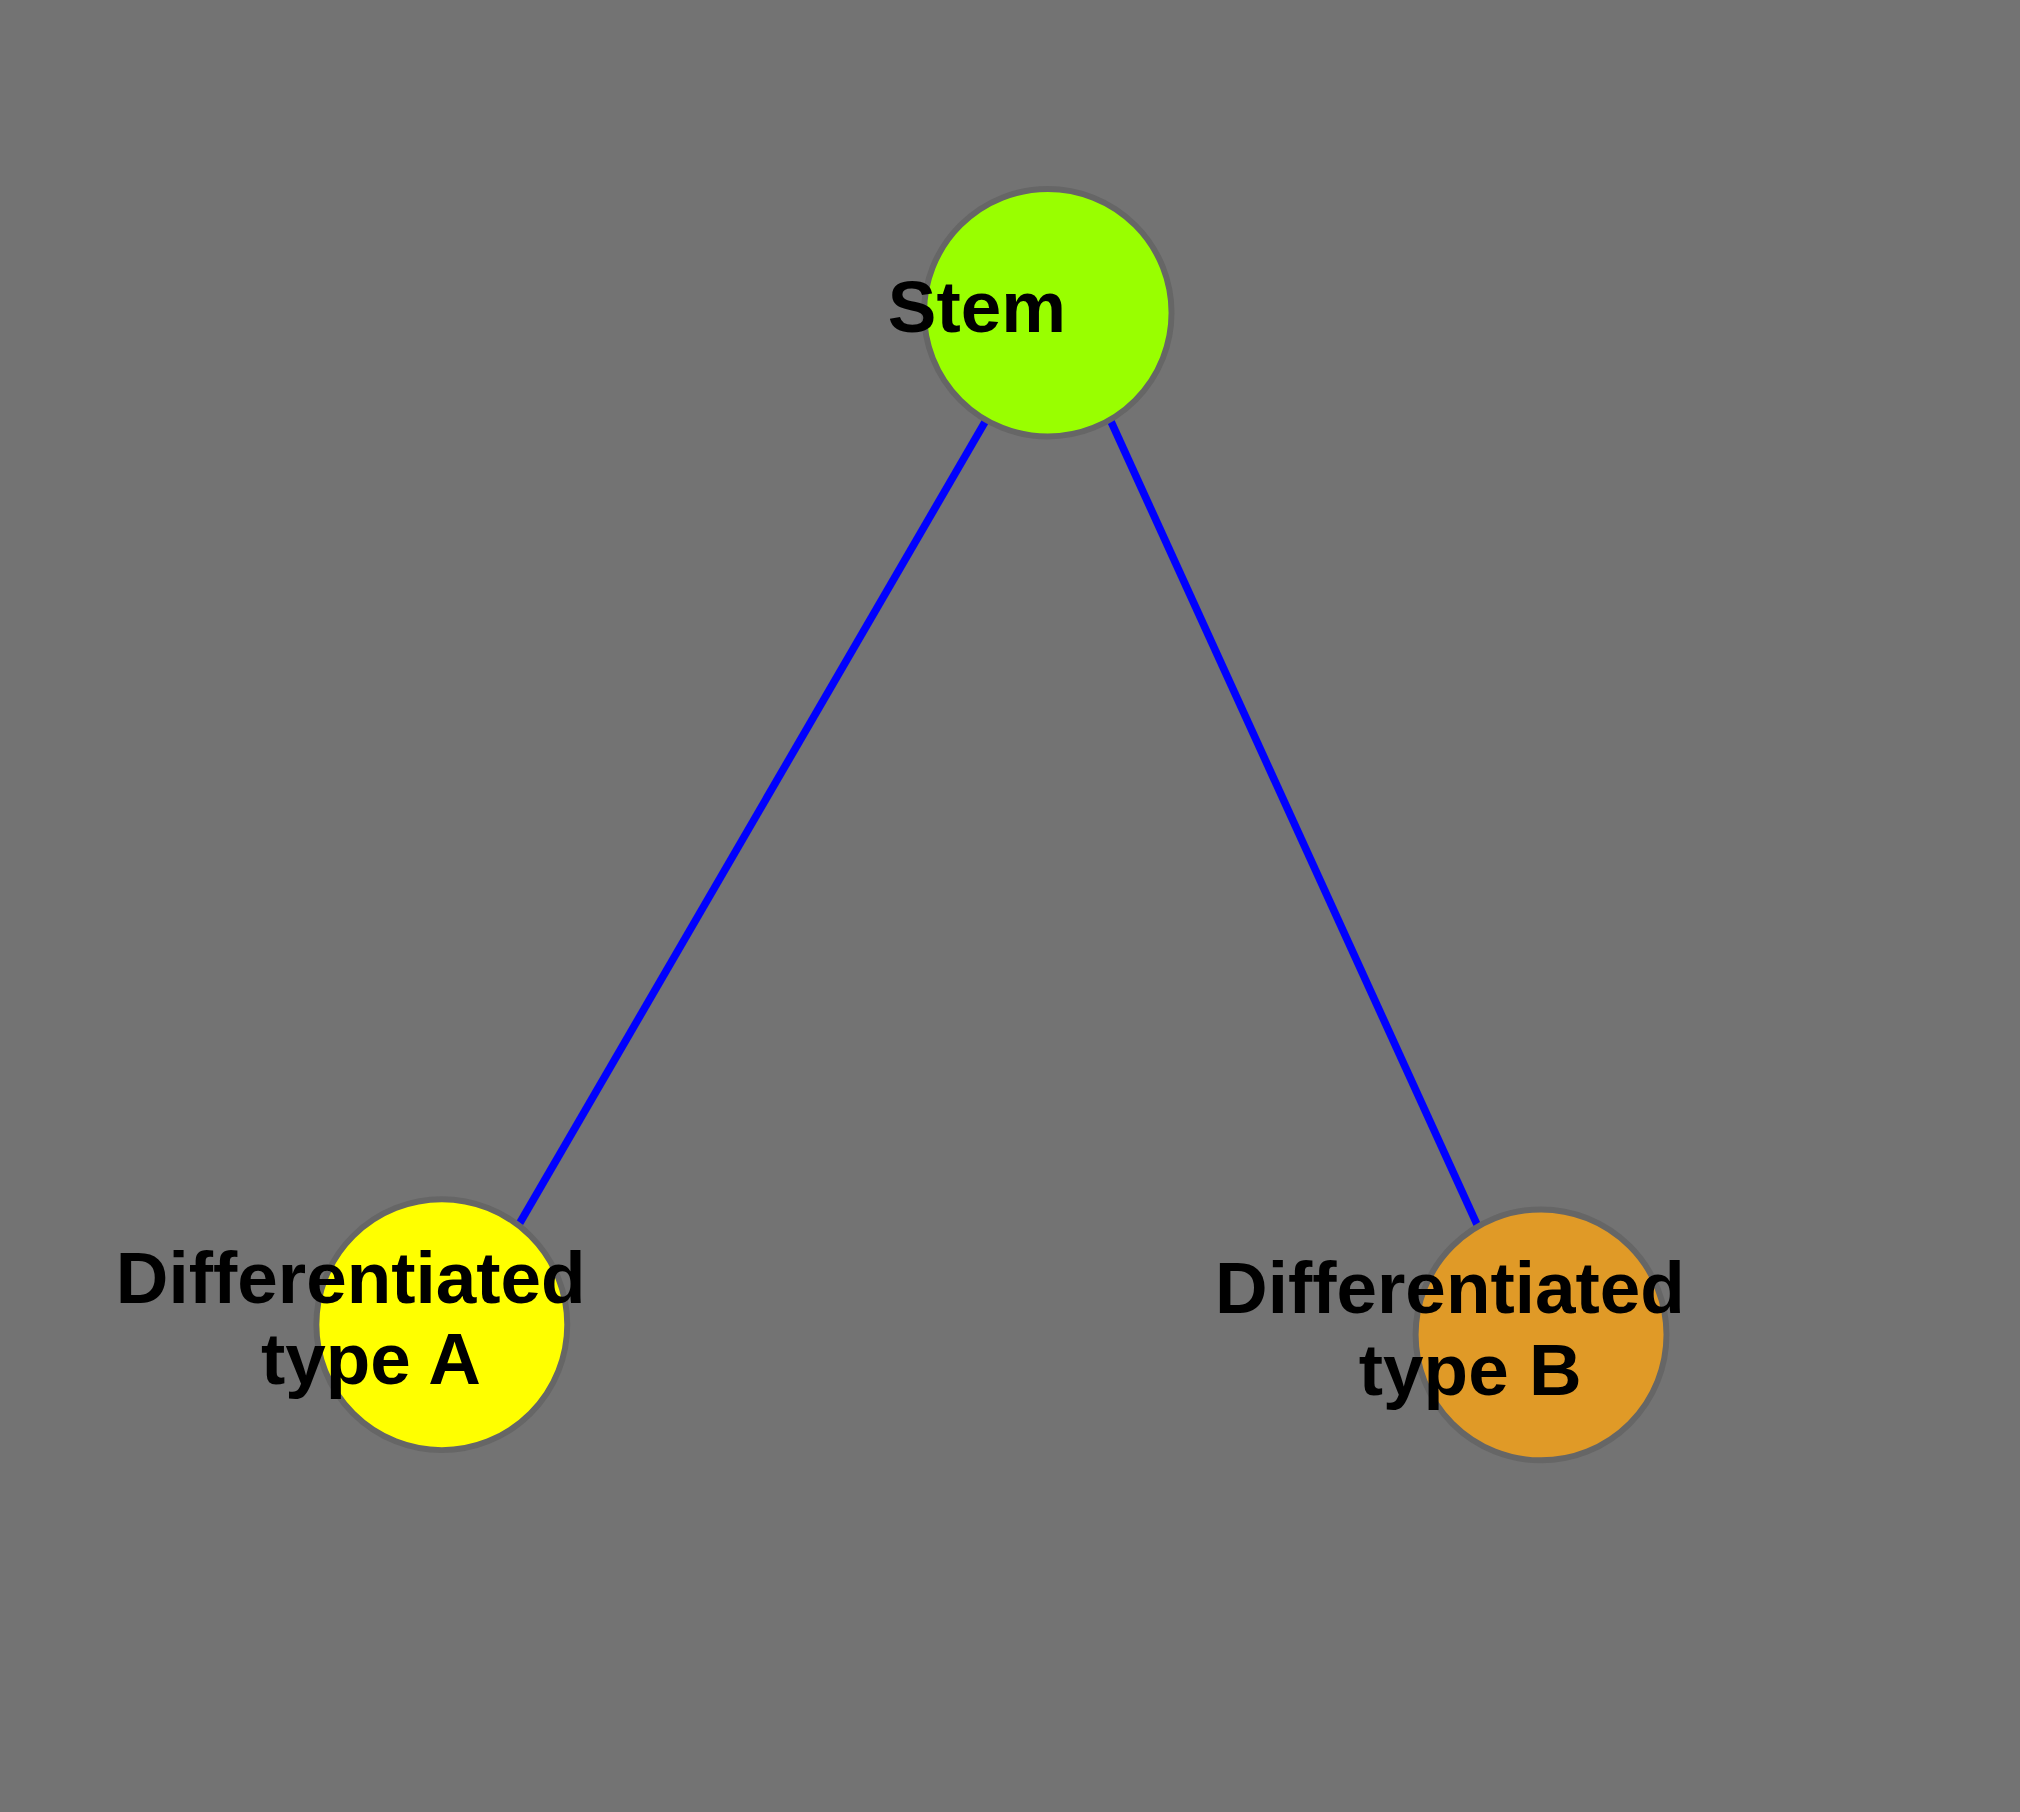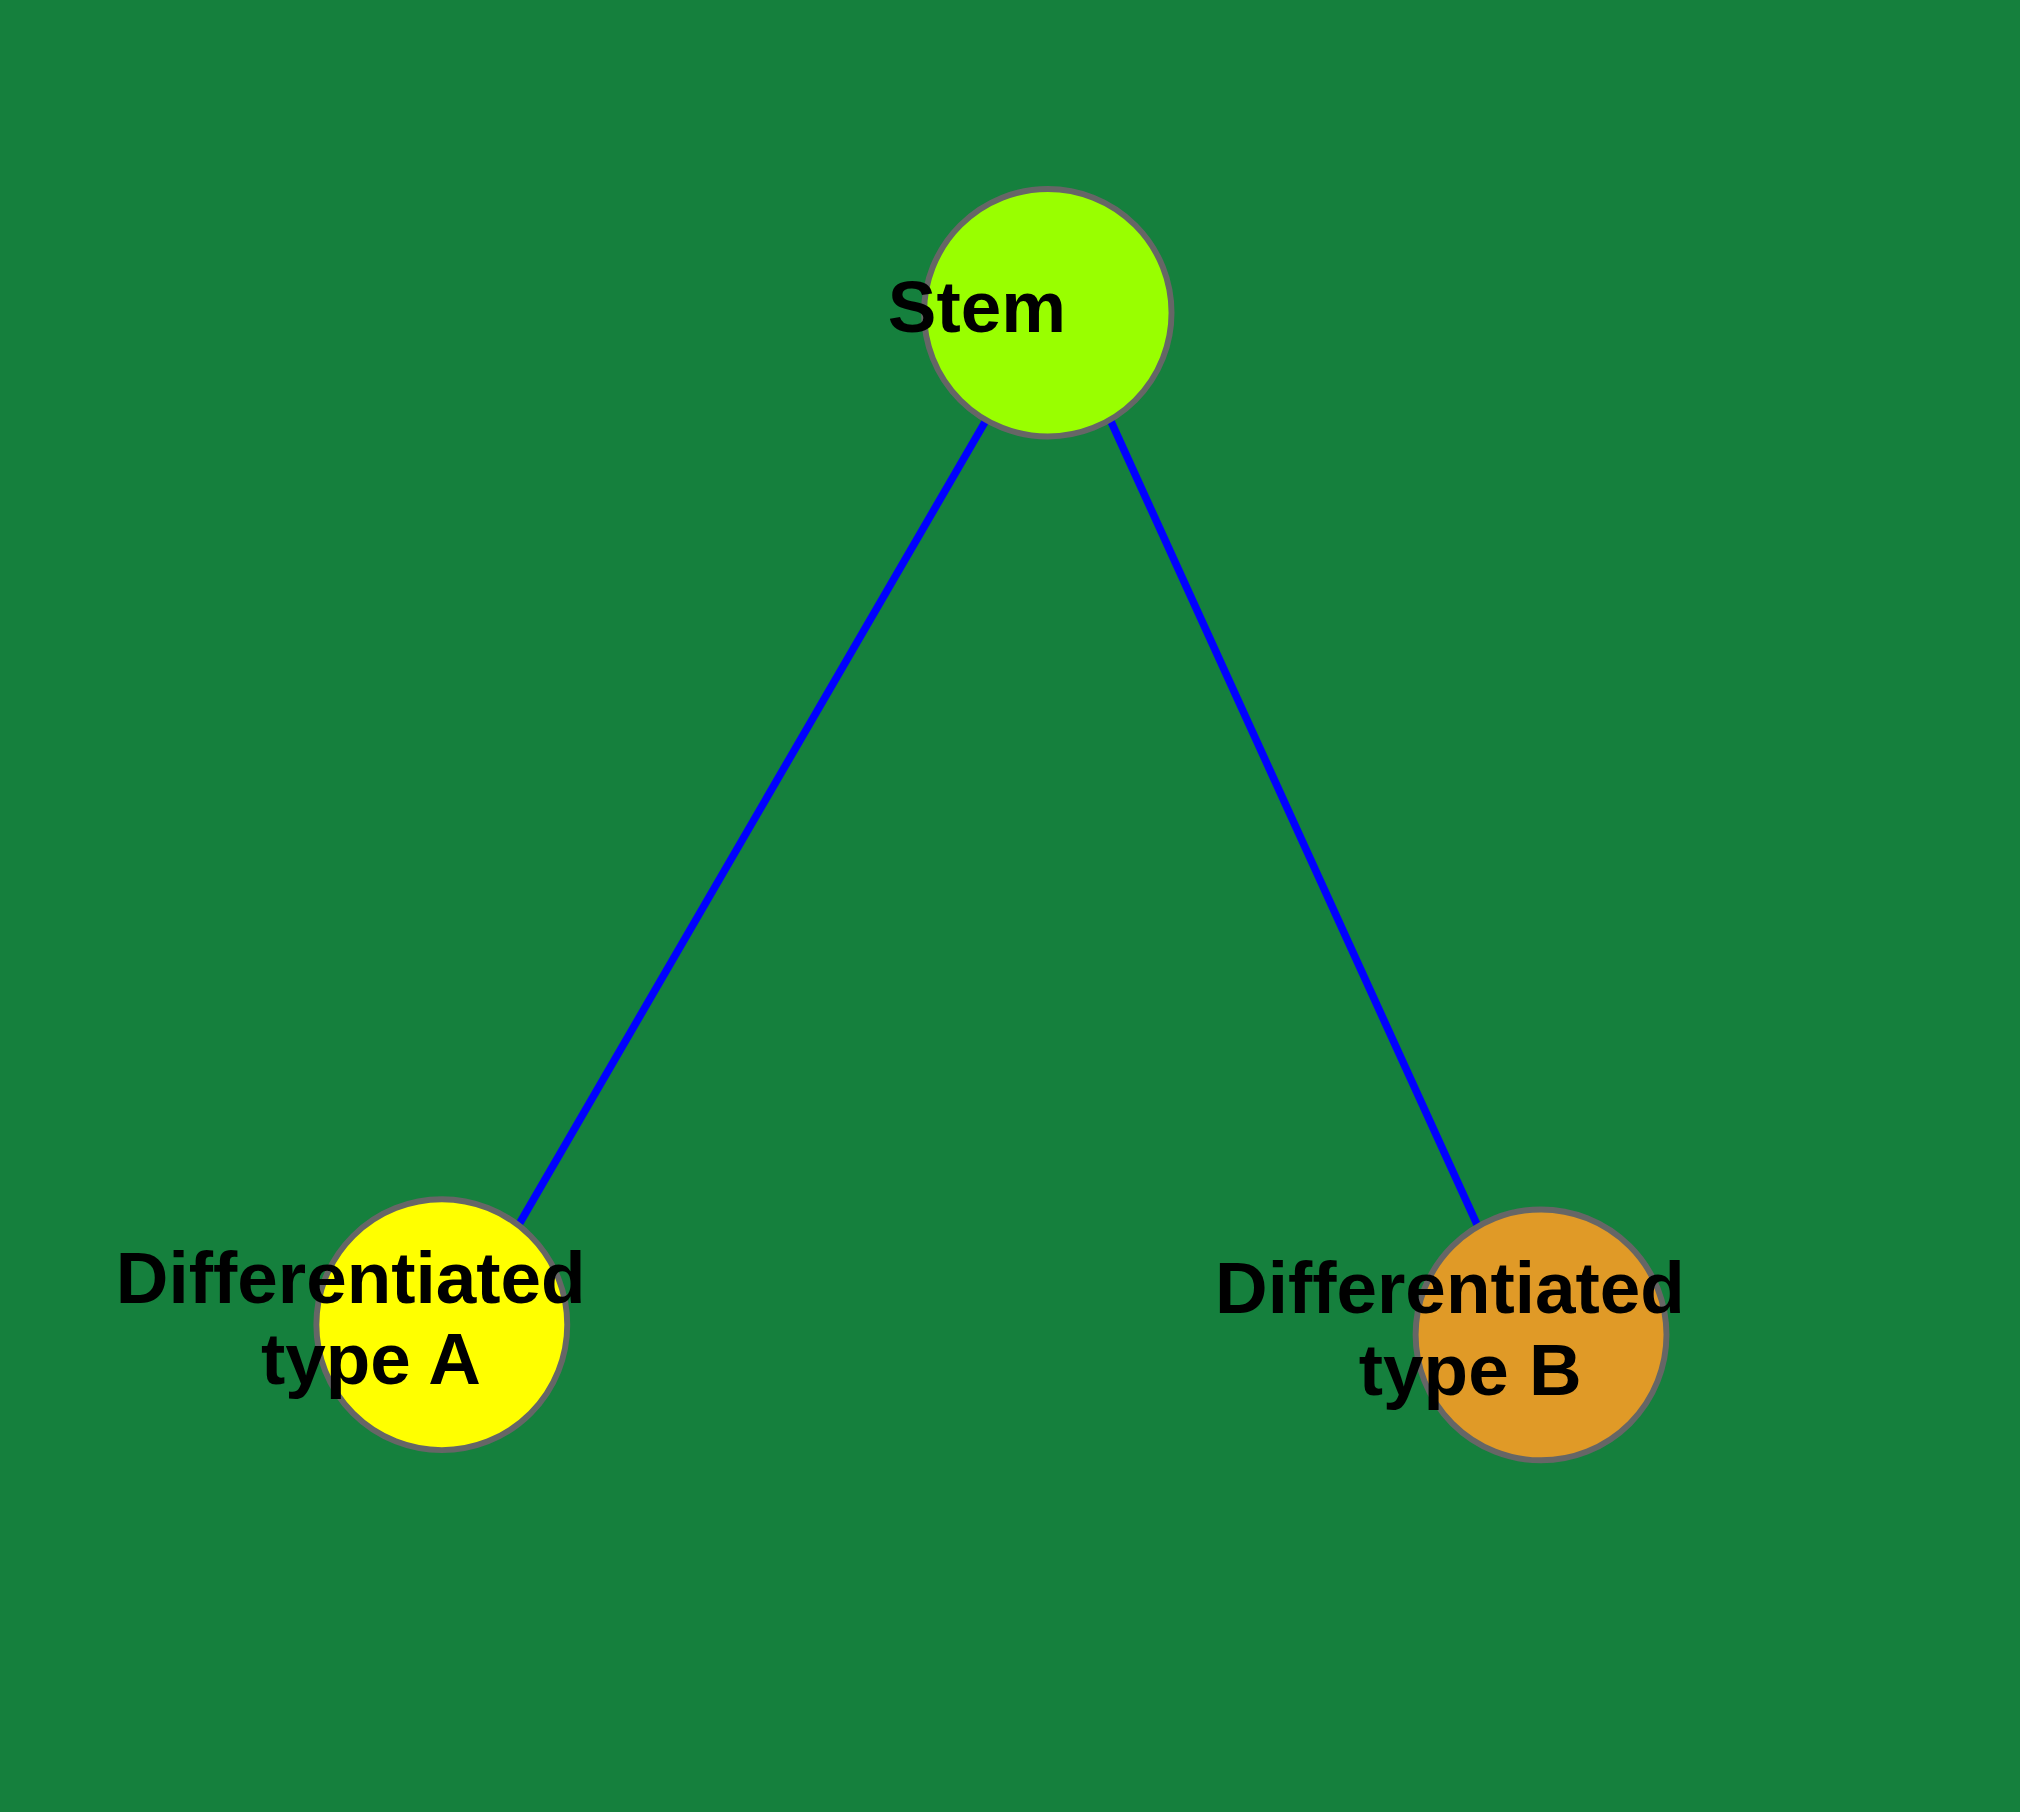--- a/index.html
+++ b/index.html
@@ -35,21 +35,21 @@
     dominant-baseline: middle;
     white-space: pre;
   }
   .edge-line {
     stroke-linecap: butt;
   }
 </style>
 </head>
 <body style="width: 2021px; height: 1812px;">
 
-<div id="graph-canvas" style="width: 2021px; height: 1812px; background: #15803d;">
+<div id="graph-canvas" style="width: 2021px; height: 1812px; background: #737373;">
   <svg id="graph-svg" viewBox="0 0 2384 2138" style="width: 2021px; height: 1812px;">
 
     <g>
       <line class="edge-line" x1="1163" y1="496" x2="613" y2="1443" stroke="#0000ff" stroke-width="9"></line>
       <line class="edge-line" x1="1310" y1="496" x2="1743" y2="1446" stroke="#0000ff" stroke-width="9"></line>
     </g>
 
     <g>
       <circle cx="1236" cy="369" r="146" fill="#99ff00" stroke="#666666" stroke-width="7"></circle>
       <circle cx="521" cy="1563" r="148" fill="#ffff00" stroke="#666666" stroke-width="7"></circle>

